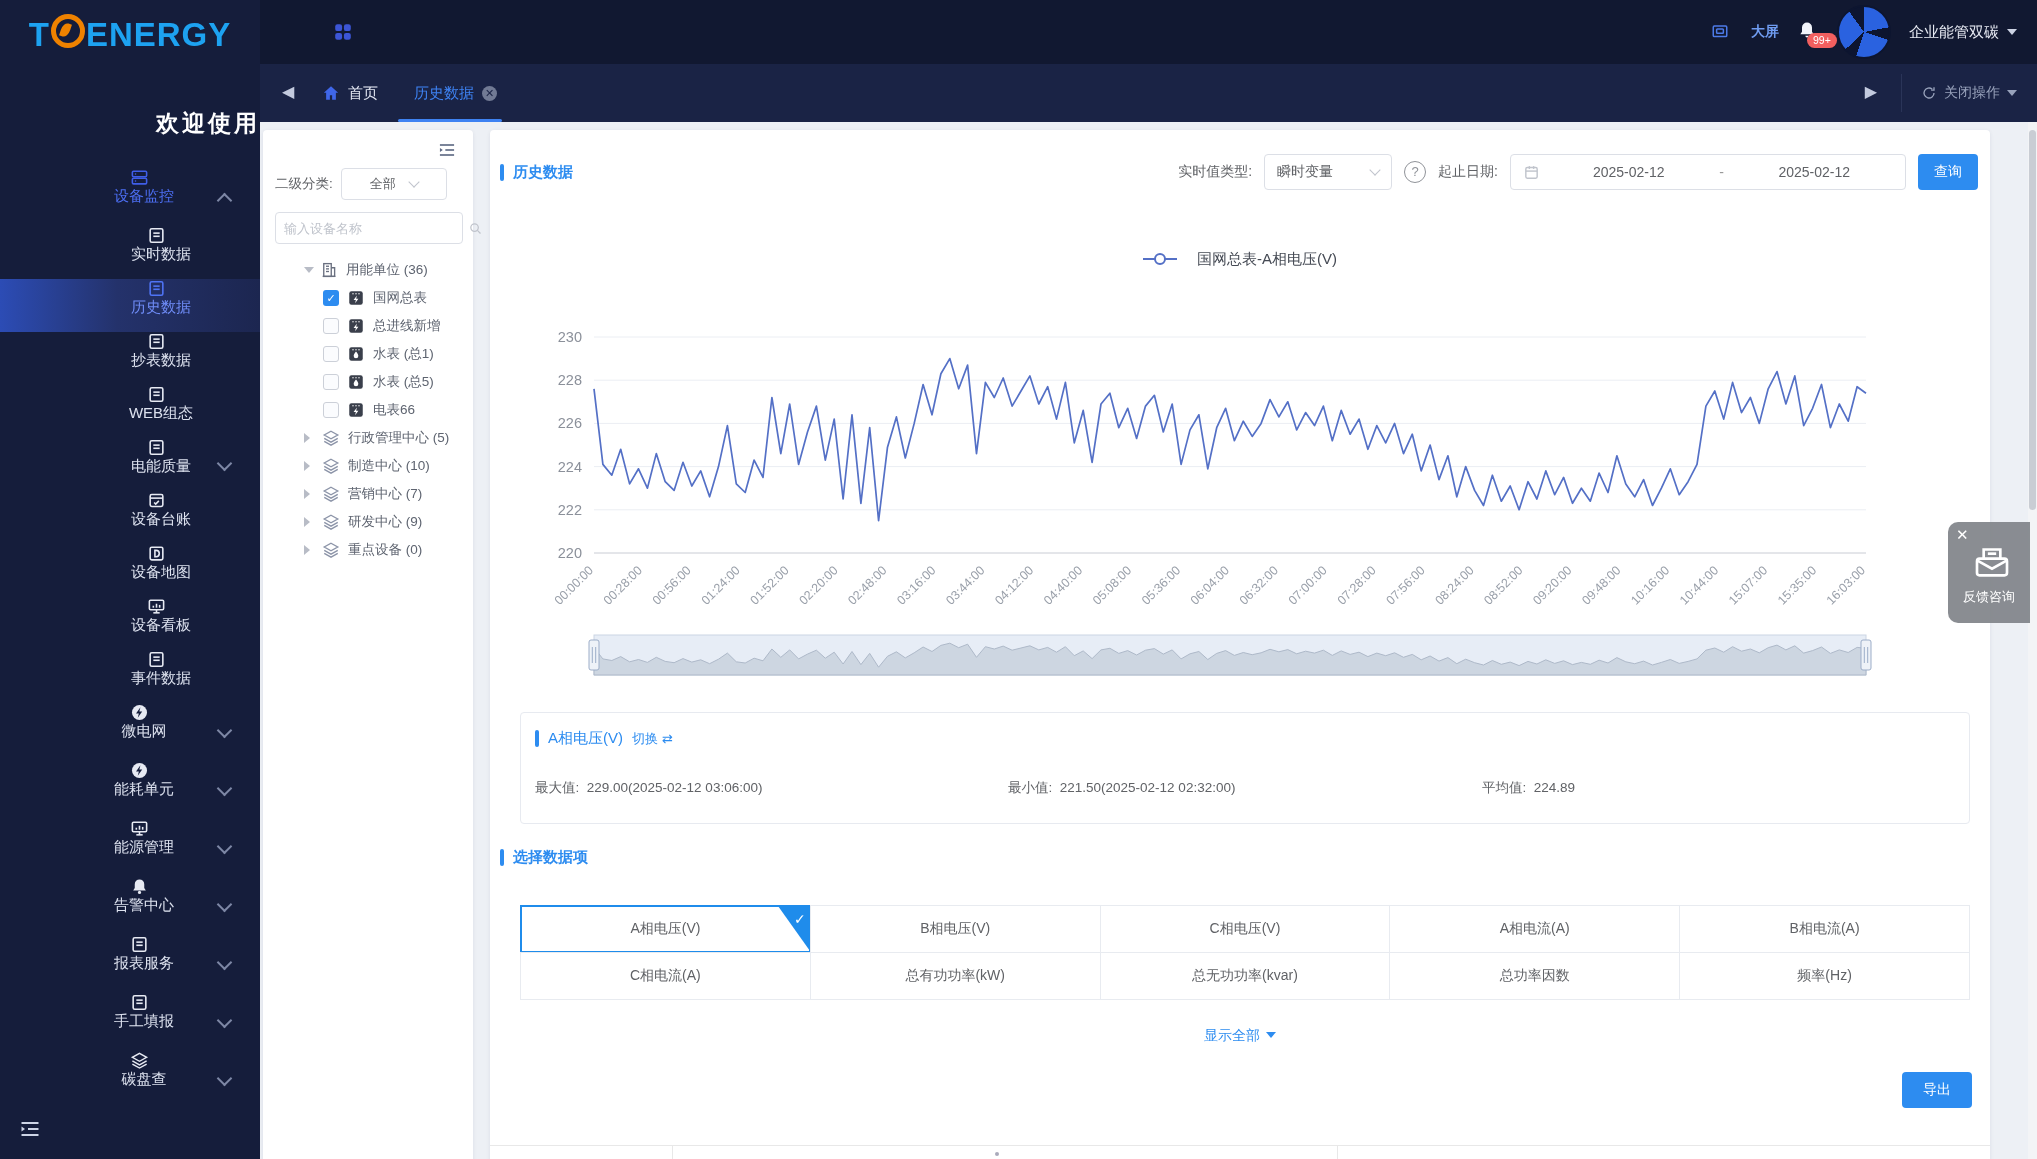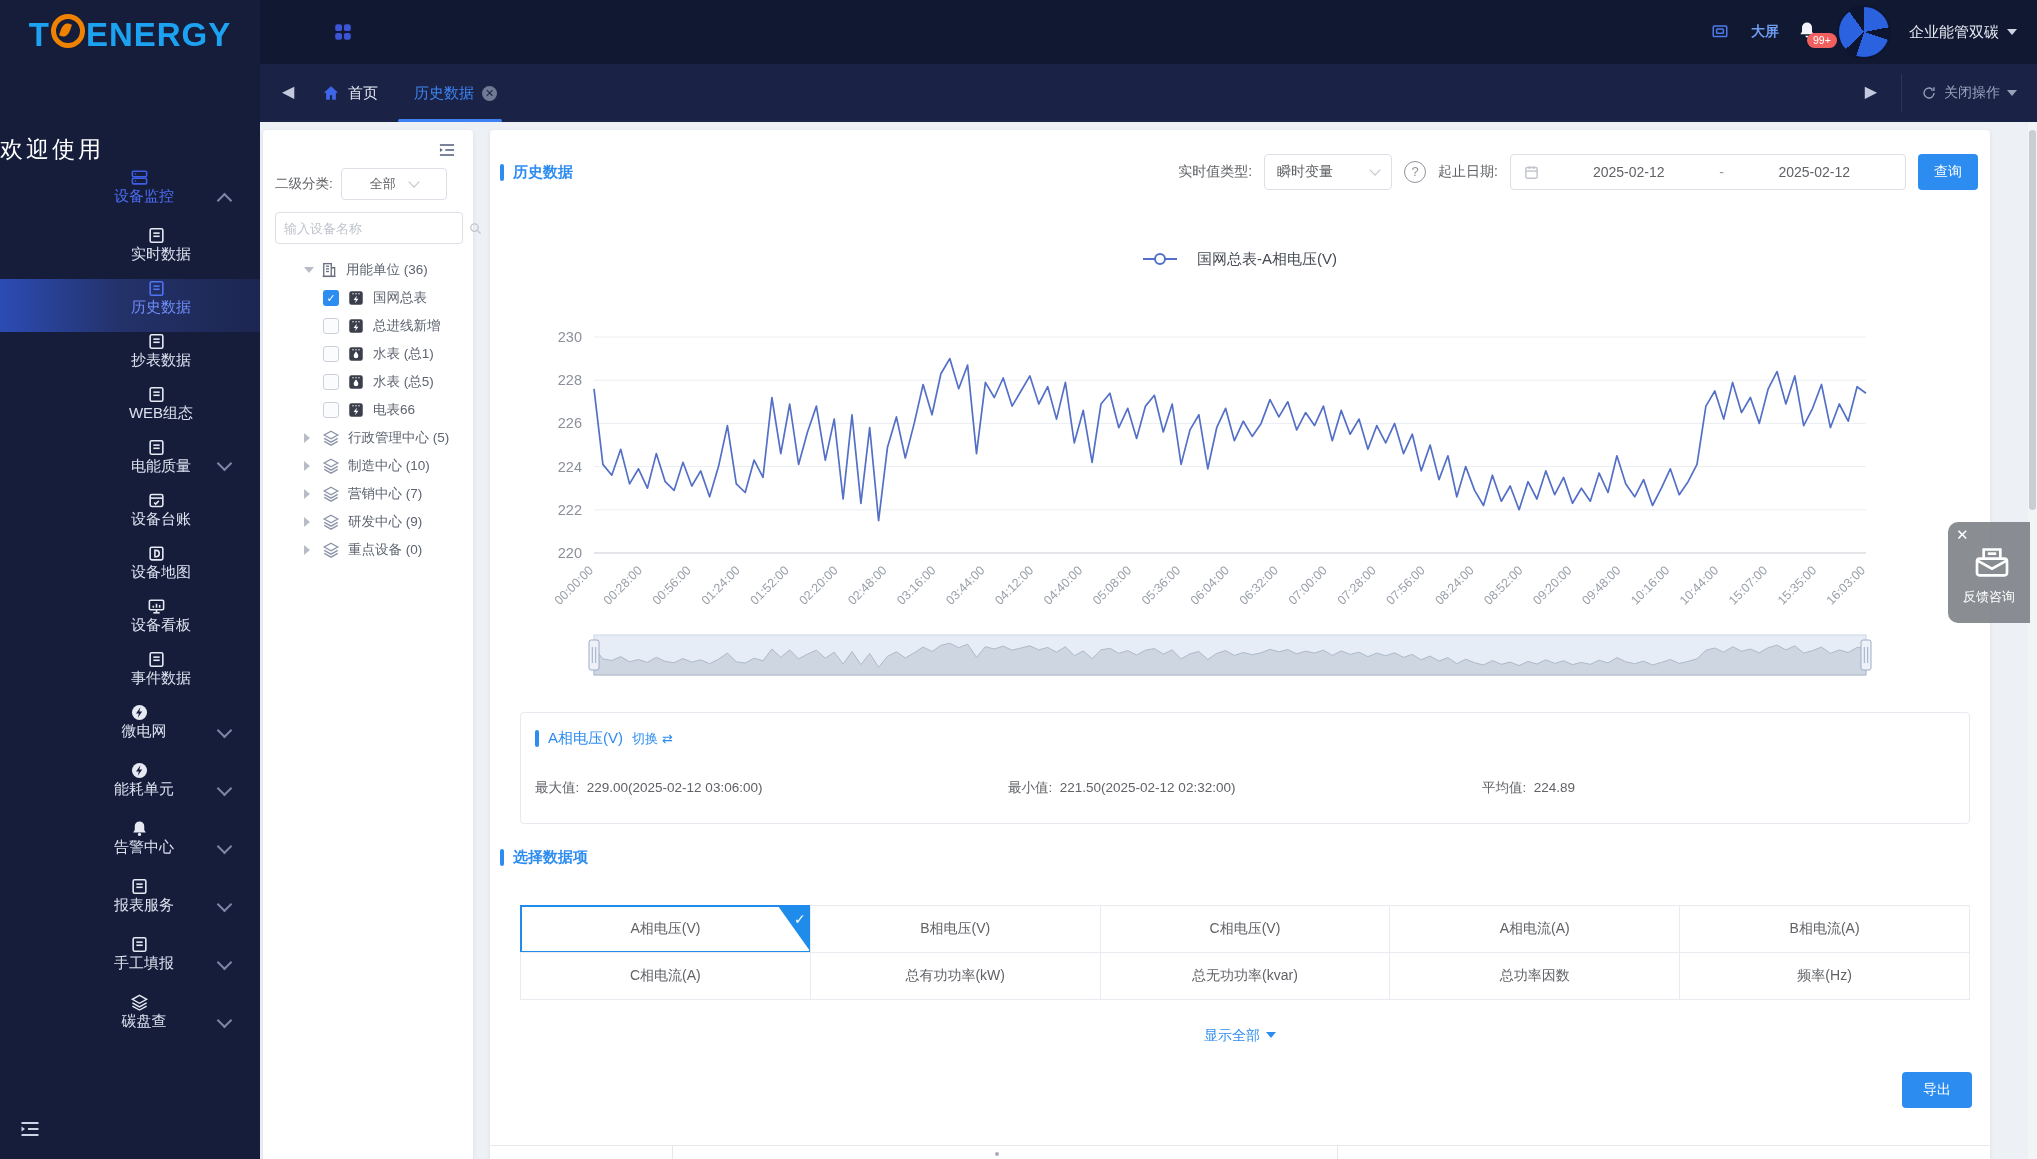--- a/index.html
+++ b/index.html
@@ -6,22 +6,22 @@
   .stage{position:relative;width:2037px;height:1159px;overflow:hidden;
          font-family:"Liberation Sans","DejaVu Sans",sans-serif;background:#edf0f5;}
   
   .sidebar{position:absolute;left:0;top:0;width:260px;height:1159px;background:#151d3b;z-index:5;}
   .logo-row{position:absolute;left:0;top:14px;width:260px;text-align:center;white-space:nowrap;}
   .logo-t,.logo-rest{font-size:33px;font-weight:800;color:#1da2f1;letter-spacing:1px;}
   .logo-at{display:inline-block;width:24px;height:24px;border:5px solid #ef8200;border-radius:50%;
            vertical-align:-2px;margin:0 1px;position:relative;}
   .logo-at::after{content:"";position:absolute;left:5px;top:4px;width:9px;height:14px;background:#ef8200;
            border-radius:60% 0 60% 0;transform:rotate(18deg);}
-  .welcome{position:absolute;left:0;top:108px;width:260px;text-align:left;color:#fff;
-           font-size:23px;font-weight:400;letter-spacing:3px;margin-top:26px;}
+  .welcome{position:absolute;left:0;top:108px;width:260px;text-align:right;color:#fff;
+           font-size:23px;font-weight:700;letter-spacing:3px;}
   .menu{position:absolute;left:0;top:168px;width:260px;}
   .m-item{position:relative;display:flex;align-items:center;cursor:pointer;color:#dde2ef;font-size:15px;flex-direction:column;}
   .m-item.group{height:58px;padding-left:28px;}
   .m-item.sub{height:53px;padding-left:62px;}
   .m-ico{width:19px;height:19px;margin-right:10px;display:inline-flex;color:#e7eaf3;flex:none;}
   .m-ico svg{width:100%;height:100%;}
   .m-item.head{color:#4c6ef2;}
   .m-item.head .m-ico{color:#3f5ee8;}
   .m-item.active{background:linear-gradient(90deg,#2c4cb5 0%,#24326b 45%,#1c2650 100%);color:#6f8cf7;}
   .m-item.active .m-ico{color:#4f74f5;}
@@ -287,20 +287,34 @@
             <svg viewBox="0 0 24 24">
               <circle cx="12" cy="12" r="9.5" fill="currentColor"></circle>
               <path d="M13.2 5.5l-5.6 7.8h3.6l-1.4 5.2 5.6-7.8h-3.6z" fill="#151d3b"></path>
             </svg>
           </span>
           <span class="m-label">能耗单元</span>
           <span class="m-chev "></span>
         </div>
         <div class="m-item group">
           <span class="m-ico">
+            <svg viewBox="0 0 24 24" fill="none" stroke="currentColor" stroke-width="2">
+              <rect x="3" y="4" width="18" height="12" rx="1.5"></rect>
+              <line x1="12" y1="16" x2="12" y2="20"></line>
+              <line x1="8" y1="20" x2="16" y2="20"></line>
+              <line x1="8" y1="11" x2="8" y2="13.5"></line>
+              <line x1="12" y1="8.5" x2="12" y2="13.5"></line>
+              <line x1="16" y1="10" x2="16" y2="13.5"></line>
+            </svg>
+          </span>
+          <span class="m-label">能源管理</span>
+          <span class="m-chev "></span>
+        </div>
+        <div class="m-item group">
+          <span class="m-ico">
             <svg viewBox="0 0 24 24" fill="currentColor">
               <path d="M12 3a6 6 0 0 0-6 6v5l-2 3h16l-2-3V9a6 6 0 0 0-6-6z"></path>
               <circle cx="12" cy="19.5" r="2"></circle>
             </svg>
           </span>
           <span class="m-label">告警中心</span>
           <span class="m-chev "></span>
         </div>
         <div class="m-item group">
           <span class="m-ico">

